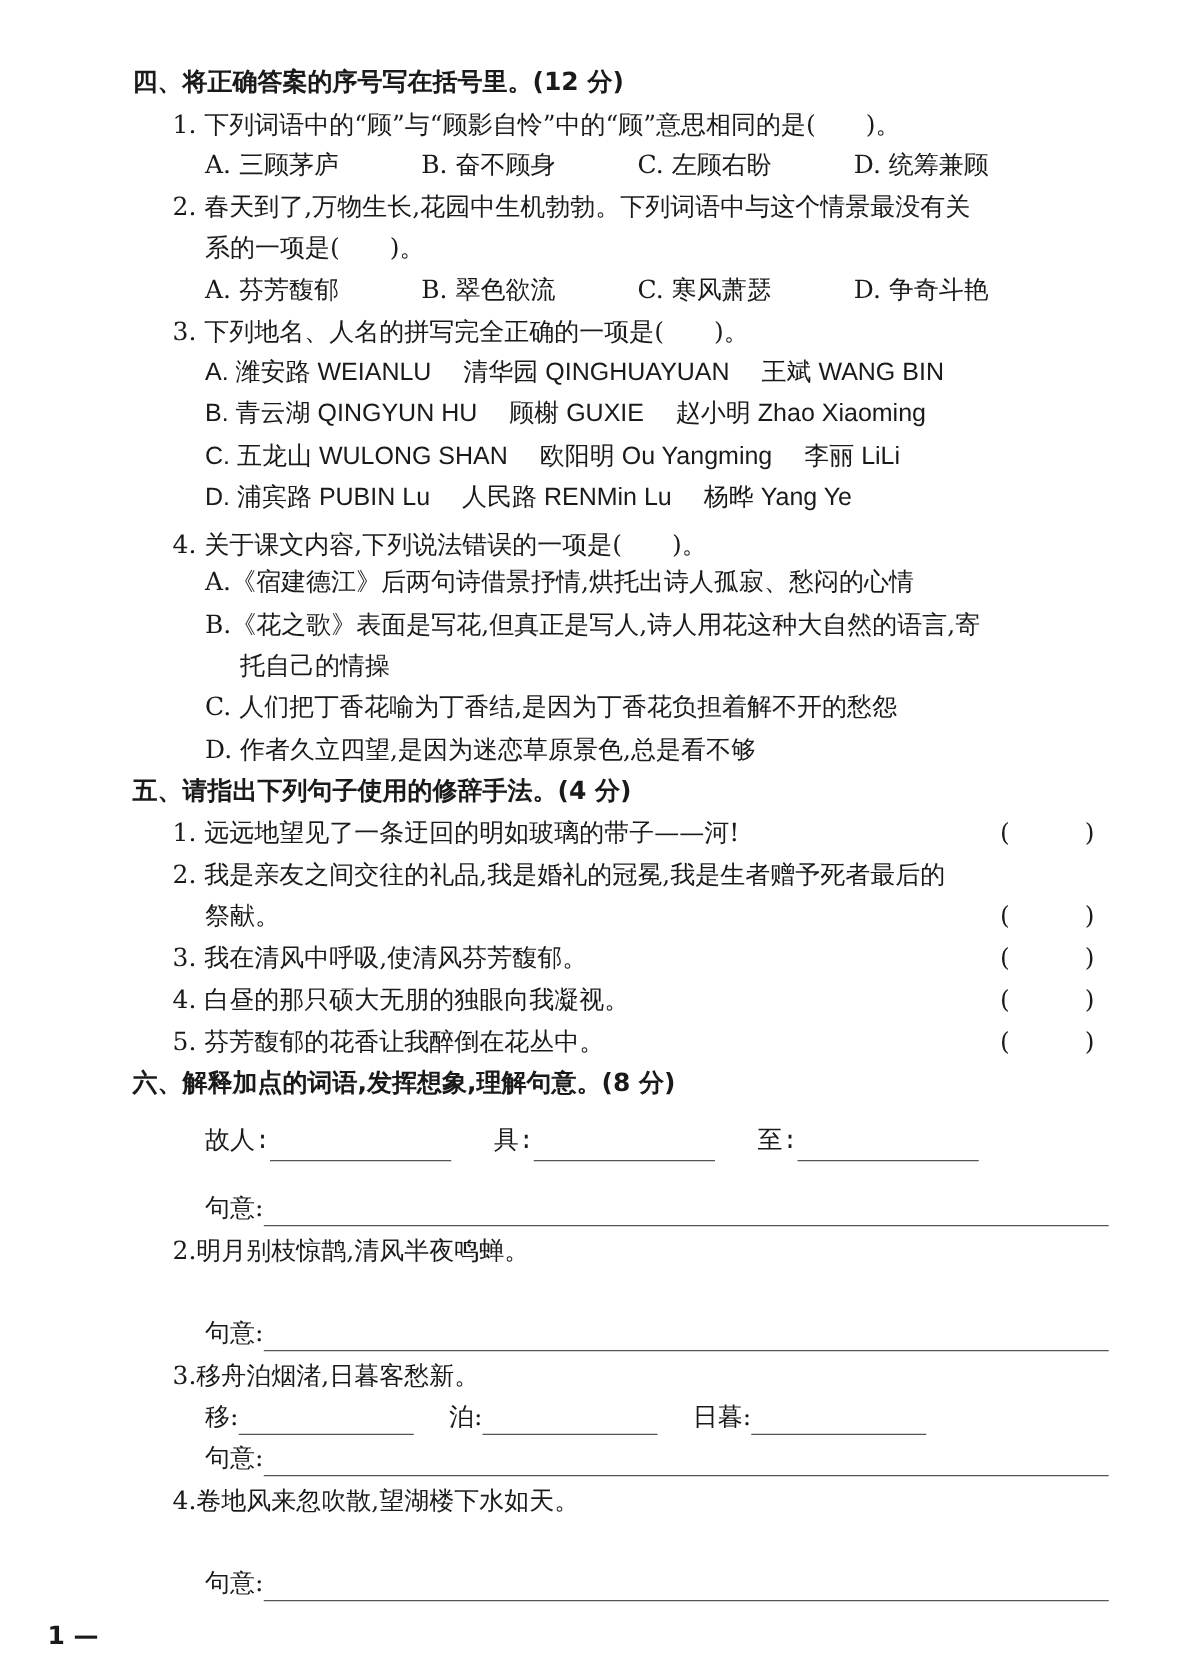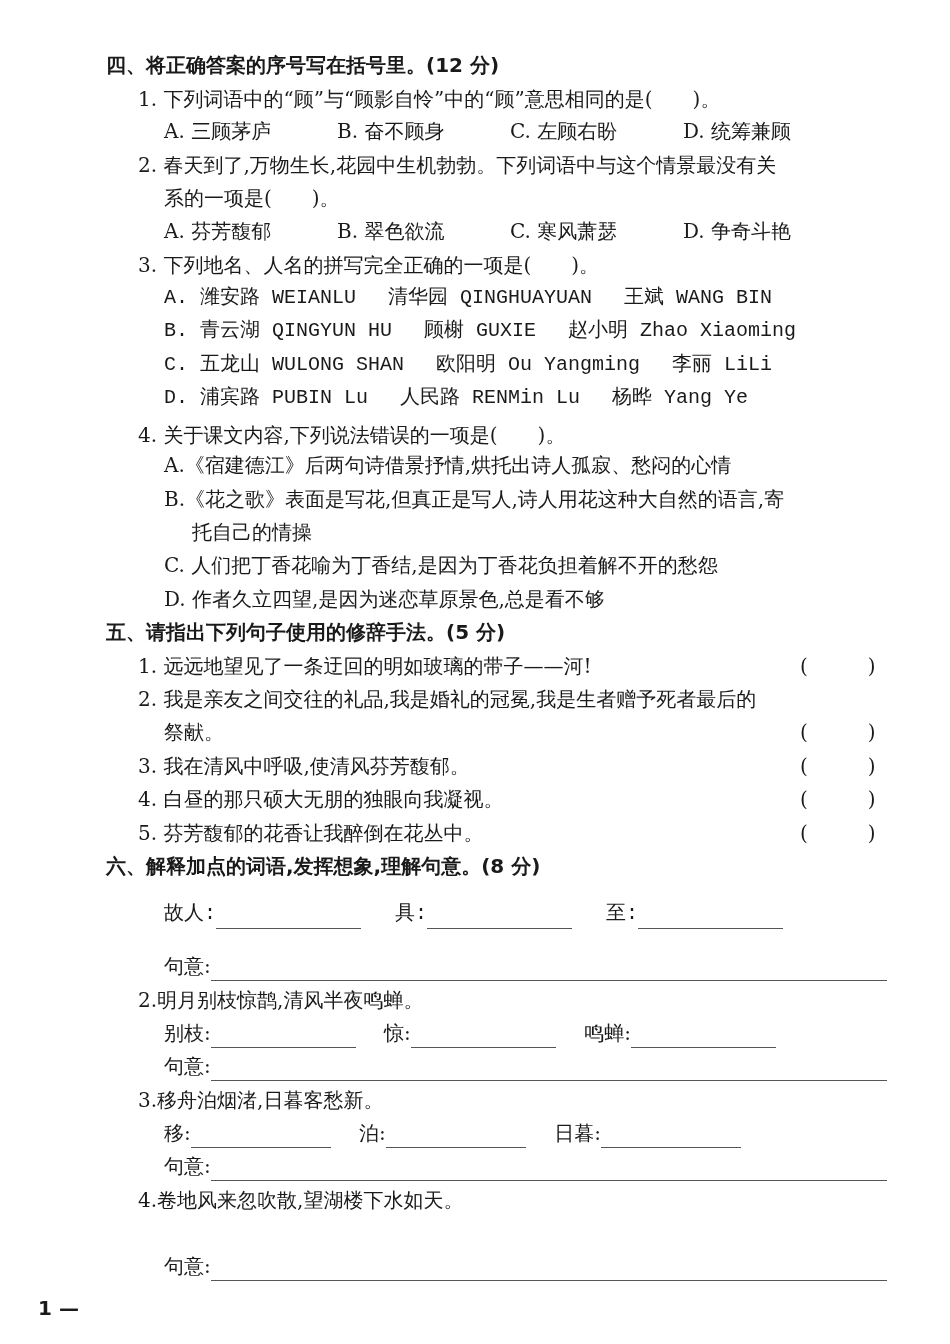--- a/index.html
+++ b/index.html
@@ -1,21 +1,21 @@
 <!DOCTYPE html>
 <html><head>
 <meta charset="utf-8">
 <style>
   html, body { margin:0; padding:0; background:#fff; }
   body { width:950px; height:1344px; position:relative; overflow:hidden;
          font-family:"DejaVu Serif", "Liberation Serif", serif; color:#1a1a1a; }
   .page { position:absolute; left:0; top:0; width:950px; height:1192px; }
   .line { position:absolute; font-size:20px; line-height:30px; white-space:nowrap; }
   .h { font-family:"DejaVu Sans", "Liberation Sans", sans-serif; font-weight:bold; font-size:20px; }
-  .latin { font-family:Liberation Mono, monospace; }
+  .latin { font-family:Liberation Sans, sans-serif; }
   .opt { display:inline-block; }
   .blank { display:inline-block; border-bottom:1.5px solid #555; height:22px; vertical-align:bottom; }
   .footer { position:absolute; left:38px; top:1296px; font-family:"DejaVu Sans", sans-serif; font-weight:bold; font-size:20px; }
 </style>
 </head>
 <body>
 
 <div class="page">
 
   <div class="line h" style="left:106px;top:50px;">四、将正确答案的序号写在括号里。(12 分)</div>
@@ -33,21 +33,21 @@
   <div class="line latin" style="left:164px;top:316px;">B. 青云湖 QINGYUN HU　 顾榭 GUXIE　 赵小明 Zhao Xiaoming</div>
   <div class="line latin" style="left:164px;top:383px;">D. 浦宾路 PUBIN Lu　 人民路 RENMin Lu　 杨晔 Yang Ye</div>
   <div class="line latin" style="left:164px;top:350px;">C. 五龙山 WULONG SHAN　 欧阳明 Ou Yangming　 李丽 LiLi</div>
   <div class="line" style="left:138px;top:420px;">4. 关于课文内容,下列说法错误的一项是(　　)。</div>
   <div class="line" style="left:164px;top:450px;">A.《宿建德江》后两句诗借景抒情,烘托出诗人孤寂、愁闷的心情</div>
   <div class="line" style="left:164px;top:484px;">B.《花之歌》表面是写花,但真正是写人,诗人用花这种大自然的语言,寄</div>
   <div class="line" style="left:192px;top:517px;">托自己的情操</div>
   <div class="line" style="left:164px;top:550px;">C. 人们把丁香花喻为丁香结,是因为丁香花负担着解不开的愁怨</div>
   <div class="line" style="left:164px;top:584px;">D. 作者久立四望,是因为迷恋草原景色,总是看不够</div>
 
-  <div class="line h" style="left:106px;top:617px;">五、请指出下列句子使用的修辞手法。(5 分)</div>
+  <div class="line h" style="left:106px;top:617px;">五、请指出下列句子使用的修辞手法。(4 分)</div>
   <div class="line" style="left:138px;top:651px;">1. 远远地望见了一条迂回的明如玻璃的带子——河!</div>
   <div class="line" style="left:800px;top:651px;">(　　　)</div>
   <div class="line" style="left:138px;top:684px;">2. 我是亲友之间交往的礼品,我是婚礼的冠冕,我是生者赠予死者最后的</div>
   <div class="line" style="left:164px;top:717px;">祭献。</div>
   <div class="line" style="left:800px;top:717px;">(　　　)</div>
   <div class="line" style="left:138px;top:751px;">3. 我在清风中呼吸,使清风芬芳馥郁。</div>
   <div class="line" style="left:800px;top:751px;">(　　　)</div>
   <div class="line" style="left:138px;top:784px;">4. 白昼的那只硕大无朋的独眼向我凝视。</div>
   <div class="line" style="left:800px;top:784px;">(　　　)</div>
   <div class="line" style="left:138px;top:818px;">5. 芬芳馥郁的花香让我醉倒在花丛中。</div>
@@ -59,25 +59,20 @@
     <span>故人:</span><span class="blank" style="width:145px"></span>
     <span style="margin-left:22px">具:</span><span class="blank" style="width:145px"></span>
     <span style="margin-left:22px">至:</span><span class="blank" style="width:145px"></span>
   </div>
   <div class="line" style="left:164px;top:951px;">
     <span>句意:</span><span class="blank" style="width:676px"></span>
   </div>
 
   <div class="line" style="left:138px;top:985px;">
     <span>2.</span><span>明月别枝惊鹊,清风半夜鸣蝉。</span>
-  </div>
-  <div class="line" style="left:164px;top:1018px;">
-    <span>别枝:</span><span class="blank" style="width:145px"></span>
-    <span style="margin-left:22px">惊:</span><span class="blank" style="width:145px"></span>
-    <span style="margin-left:22px">鸣蝉:</span><span class="blank" style="width:145px"></span>
   </div>
   <div class="line" style="left:164px;top:1051px;">
     <span>句意:</span><span class="blank" style="width:676px"></span>
   </div>
 
   <div class="line" style="left:138px;top:1085px;">
     <span>3.</span><span>移舟泊烟渚,日暮客愁新。</span>
   </div>
   <div class="line" style="left:164px;top:1118px;">
     <span>移:</span><span class="blank" style="width:140px"></span>

